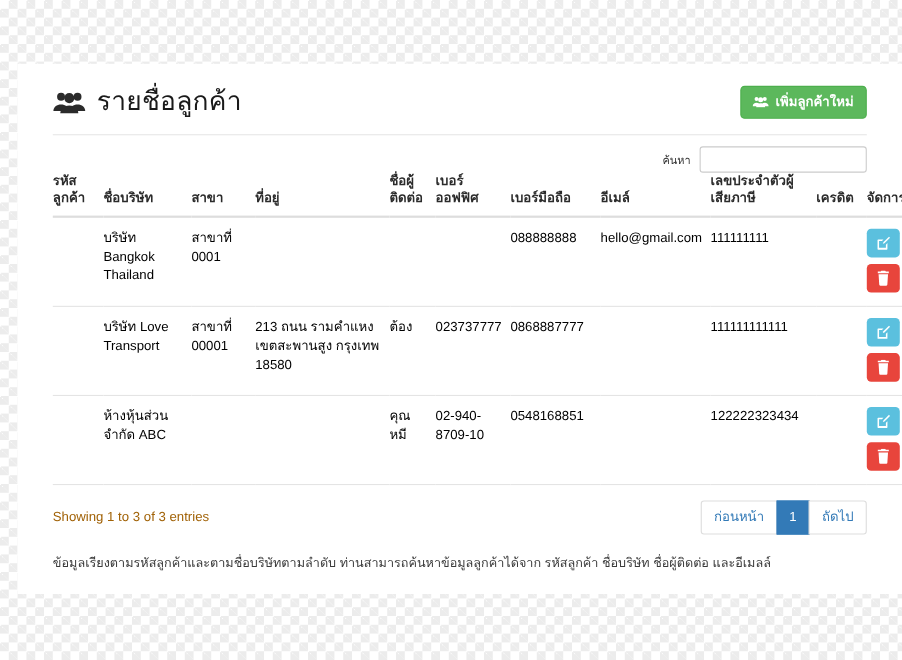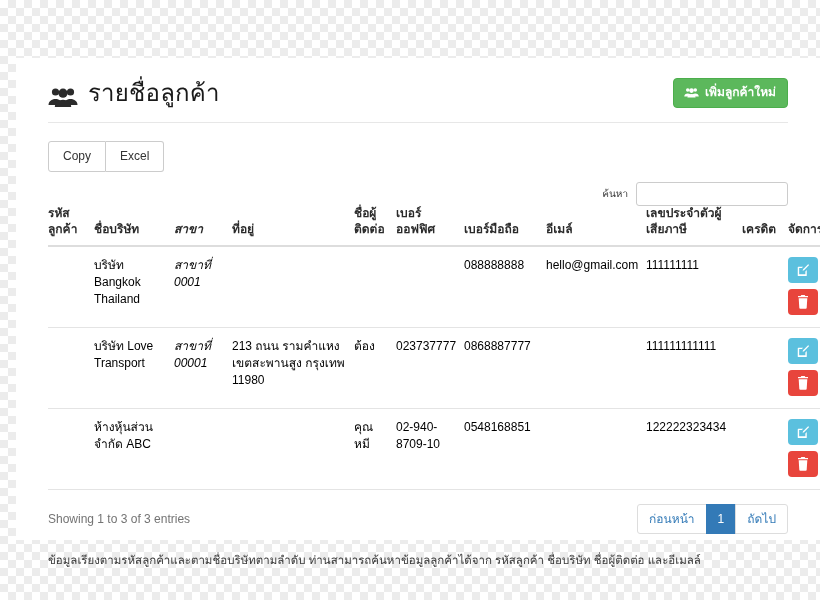--- a/index.html
+++ b/index.html
@@ -39,21 +39,21 @@
   
   .page-header {
     display: flex;
     align-items: center;
     justify-content: space-between;
     padding-bottom: 14px;
     border-bottom: 1px solid #e7e7e7;
   }
   .title-wrap {
     display: flex;
-    align-items: flex-end;
+    align-items: center;
     gap: 10px;
   }
   .title-text {
     font-size: 24px;
     line-height: 1.25;
     color: #1a1a1a;
     font-weight: normal;
     margin: 0;
     letter-spacing: 0.2px;
   }
@@ -145,21 +145,21 @@
     padding: 10px 6px 12px 0;
     border-bottom: 1px solid #e4e4e4;
     line-height: 1.42;
     word-wrap: break-word;
   }
   tbody tr:last-child td { border-bottom: 1px solid #e4e4e4; }
 
   
   .c-code   { width: 40px; }
   .c-comp   { width: 74px; }
-  .c-branch { width: 52px; font-style: italic; }
+  .c-branch { width: 52px; }
   .c-addr   { width: 116px; }
   .c-contact{ width: 36px; }
   .c-office { width: 62px; }
   .c-mobile { width: 76px; }
   .c-email  { width: 94px; }
   .c-tax    { width: 90px; }
   .c-credit { width: 40px; }
   .c-manage { width: 36px; }
 
   
@@ -187,21 +187,21 @@
 
   
   .table-footer {
     margin-top: 14px;
     display: flex;
     align-items: center;
     justify-content: space-between;
   }
   .entries-info {
     font-size: 12px;
-    color: #737373;
+    color: #a16207;
   }
   .pagination {
     display: flex;
   }
   .pg {
     border: 1px solid #dddddd;
     background: #ffffff;
     color: #337ab7;
     font-size: 12px;
     padding: 6px 11px;
@@ -253,26 +253,20 @@
             <circle cx="15" cy="7.2" r="4.6" fill="#ffffff"></circle>
             <path d="M0.5 19c0-3.6 3.1-6 7-6s7 2.4 7 6z" fill="#ffffff"></path>
             <path d="M15.5 19c0-3.6 3.1-6 7-6s7 2.4 7 6z" fill="#ffffff"></path>
             <path d="M6.8 21c0-4.3 3.7-7.2 8.2-7.2s8.2 2.9 8.2 7.2z" fill="#ffffff"></path>
           </svg>
         </span>
         <span>เพิ่มลูกค้าใหม่</span>
       </button>
     </div>
 
-    <div class="toolbar">
-      <div class="btn-group">
-        <button class="btn-export first">Copy</button>
-        <button class="btn-export last">Excel</button>
-      </div>
-    </div>
 
     <div class="search-row">
       <span class="search-label">ค้นหา</span>
       <input class="search-input" type="text" value="" style="">
     </div>
 
     <div class="table-wrap">
       <table class="dt">
         <thead>
           <tr>
@@ -317,21 +311,21 @@
                   </svg>
                 </button>
               </div>
             </td>
           </tr>
 
           <tr>
             <td class="c-code"></td>
             <td class="c-comp">บริษัท Love Transport</td>
             <td class="c-branch">สาขาที่ 00001</td>
-            <td class="c-addr">213 ถนน รามคำแหง เขตสะพานสูง กรุงเทพ 11980</td>
+            <td class="c-addr">213 ถนน รามคำแหง เขตสะพานสูง กรุงเทพ 18580</td>
             <td class="c-contact">ต้อง</td>
             <td class="c-office">023737777</td>
             <td class="c-mobile">0868887777</td>
             <td class="c-email"></td>
             <td class="c-tax">111111111111</td>
             <td class="c-credit"></td>
             <td class="c-manage action-cell">
               <div class="action-stack">
                 <button class="btn-action btn-edit">
                   <svg width="14" height="14" viewBox="0 0 16 16" aria-hidden="true">

